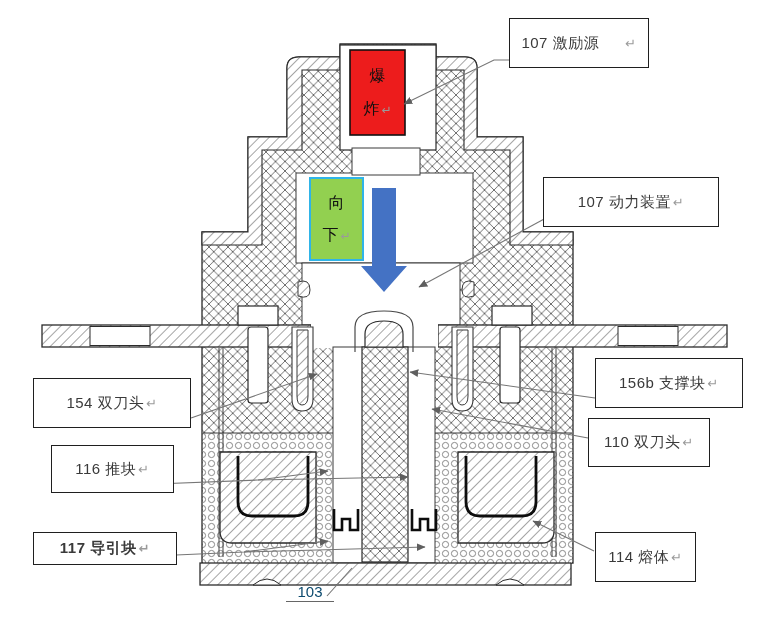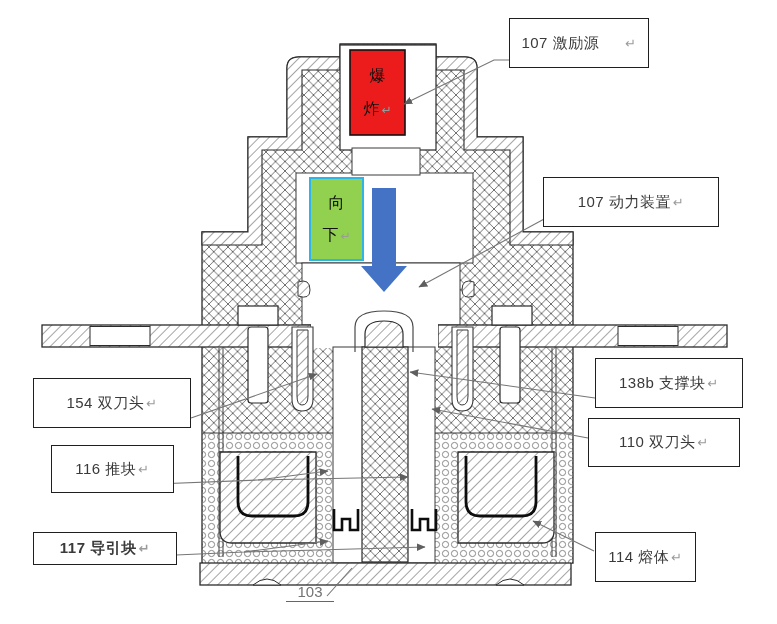--- a/index.html
+++ b/index.html
@@ -15,21 +15,21 @@
   }
   .pmark{color:#9a9a9a;font-size:13px;margin-left:2px;}
   .shape-text{
     position:absolute;display:flex;flex-direction:column;align-items:center;
     justify-content:space-evenly;color:#111;font-size:16px;line-height:1;
     pointer-events:none;
   }
   .shape-text .pmark{font-size:12px;}
   #ref-103{
     position:absolute;left:286px;top:583px;width:48px;text-align:center;
-    font-size:15px;color:#737373;border-bottom:1.2px solid #666;padding-bottom:1px;
+    font-size:15px;color:#0c4a6e;border-bottom:1.2px solid #666;padding-bottom:1px;
   }
 </style>
 </head>
 <body>
 
 <div id="stage">
 
   <svg id="diagram-svg" width="777" height="624" viewBox="0 0 777 624">
     <defs>
       <pattern id="ph" width="7" height="7" patternUnits="userSpaceOnUse" patternTransform="rotate(45)">
@@ -159,25 +159,25 @@
     <span>107 激励源</span>
       <span class="pmark">↵</span>
   </div>
 
   <div class="callout" style="left:543px;top:177px;width:176px;height:50px;">
     <span>107 动力装置</span>
       <span class="pmark">↵</span>
   </div>
 
   <div class="callout" style="left:595px;top:358px;width:148px;height:50px;">
-    <span>138b 支撑块</span>
-      <span class="pmark">↵</span>
-  </div>
-
-  <div class="callout" style="left:588px;top:418px;width:152px;height:49px;">
+    <span>156b 支撑块</span>
+      <span class="pmark">↵</span>
+  </div>
+
+  <div class="callout" style="left:588px;top:418px;width:122px;height:49px;">
     <span>110 双刀头</span>
       <span class="pmark">↵</span>
   </div>
 
   <div class="callout" style="left:33px;top:378px;width:158px;height:50px;">
     <span>154 双刀头</span>
       <span class="pmark">↵</span>
   </div>
 
   <div class="callout" style="left:33px;top:445px;width:123px;height:48px;margin-left:18px;">

